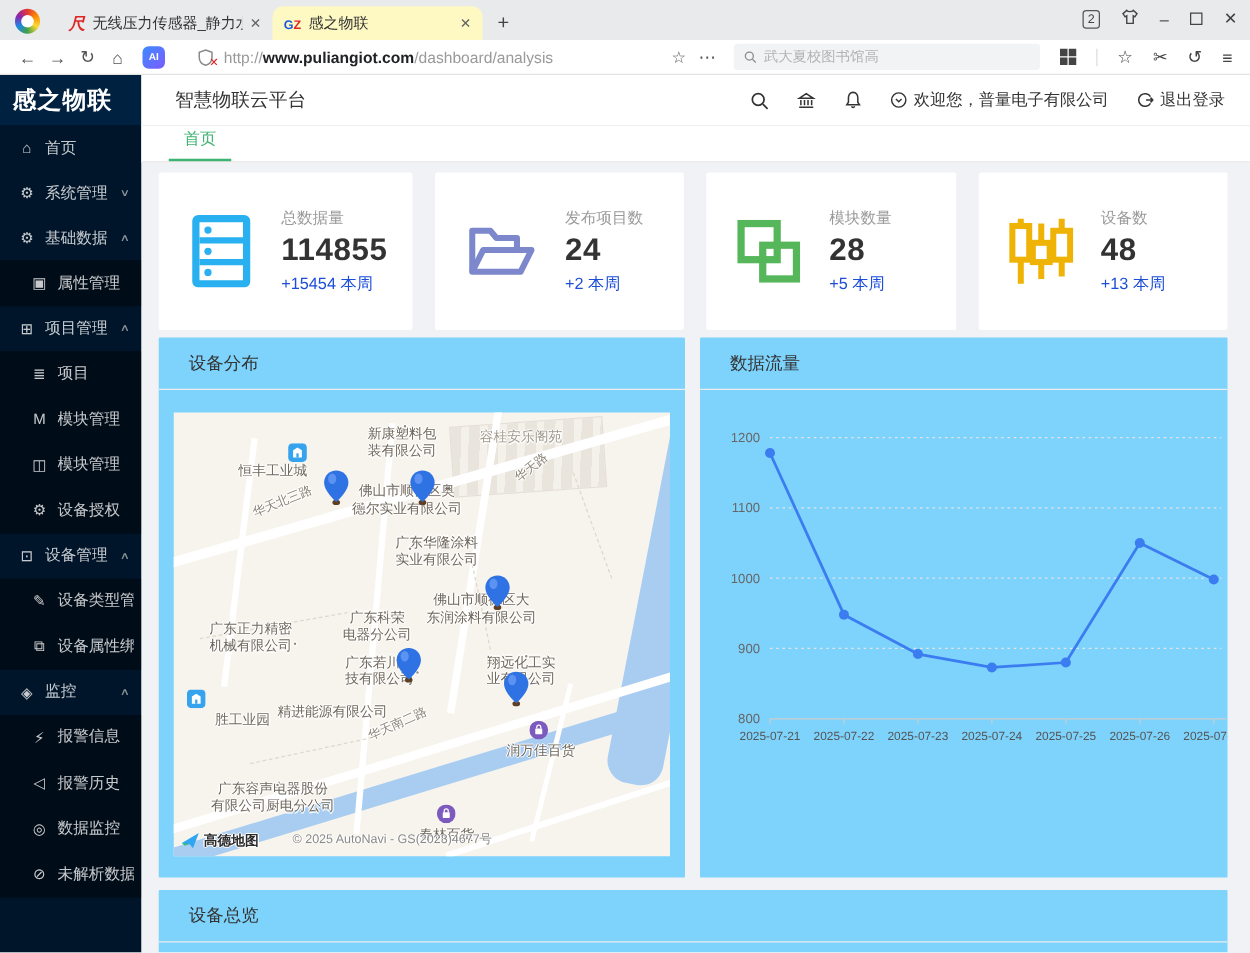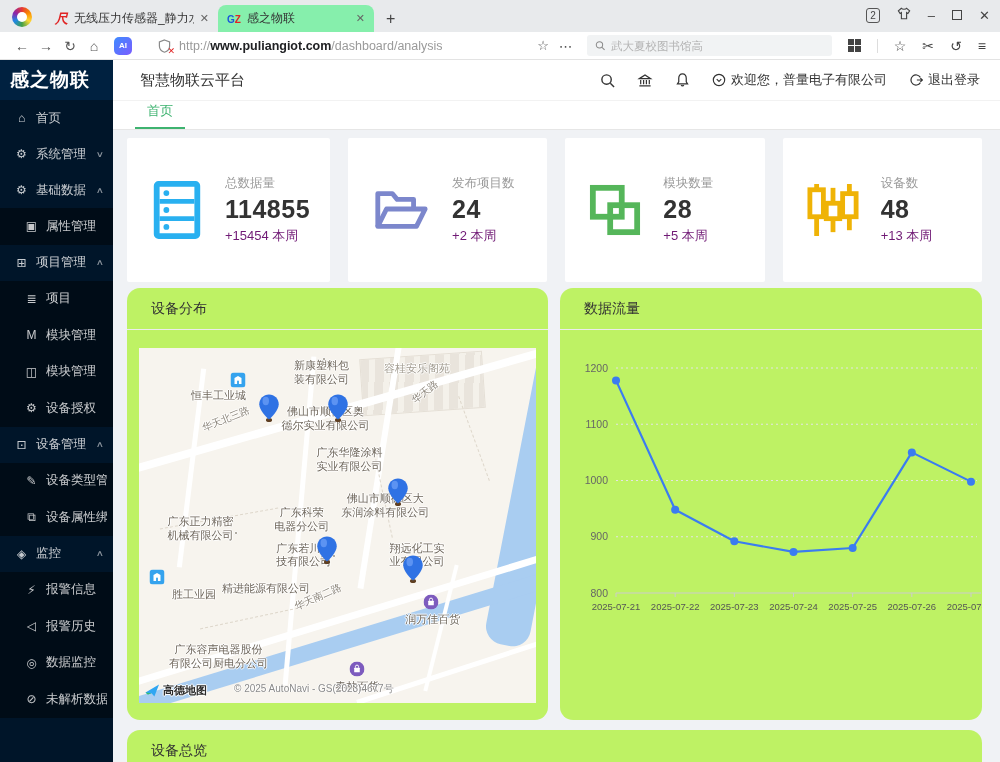--- a/index.html
+++ b/index.html
@@ -5,21 +5,21 @@
 *{box-sizing:border-box;margin:0;padding:0}
 html,body{width:1000px;height:762px;overflow:hidden}
 body{font-family:"Liberation Sans","DejaVu Sans",sans-serif;background:#f0f2f5;font-size:13px;color:#333}
 
 
 .titlebar{height:32px;background:#e8eaec;display:flex;align-items:flex-end;padding:0 8px;position:relative}
 .browser-logo{width:20px;height:20px;border-radius:50%;margin:0 14px 5px 4px;
   background:conic-gradient(#e53935,#fb8c00,#fdd835,#43a047,#1e88e5,#8e24aa,#e53935);position:relative}
 .browser-logo::after{content:"";position:absolute;inset:5px;background:#fff;border-radius:50%}
 .tab{height:27px;display:flex;align-items:center;padding:0 9px;width:172px;font-size:12px;color:#444;gap:6px}
-.tab.active{background:#86efac;border-radius:8px 8px 0 0;width:156px}
+.tab.active{background:#fef9c3;border-radius:8px 8px 0 0;width:168px}
 .tab-title{flex:1;white-space:nowrap;overflow:hidden;color:#333}
 .tab-close{color:#666;font-size:11px;cursor:pointer}
 .fav1{color:#e02424;font-weight:bold;font-style:italic;font-size:13px}
 .fav-g{color:#1a56db;font-weight:bold;font-size:10px}
 .fav-z{color:#e02424;font-weight:bold;font-size:10px}
 .newtab{font-size:16px;color:#444;margin:0 0 4px 12px}
 .wincontrols{position:absolute;right:10px;top:7px;display:flex;align-items:center;gap:17px;color:#444}
 .badge-box{border:1.5px solid #555;border-radius:3px;font-size:10px;padding:0 3px;line-height:13px;color:#444}
 .win-glyph{font-size:13px;color:#444}
 .win-max{width:10px;height:10px;border:1.5px solid #444}
@@ -61,30 +61,30 @@
 .page-header{height:40px;background:#fff;display:flex;align-items:center;padding:0 20px 0 27px}
 .page-title{font-size:15px;color:#333}
 .hdr-right{margin-left:auto;display:flex;align-items:center;gap:22px;color:#333}
 .hdr-ico{display:flex;align-items:center}
 .welcome,.logout{display:flex;align-items:center;gap:5px;font-size:13px}
 .tabbar{height:30px;background:#fff;border-top:1px solid #f2f2f2;border-bottom:1px solid #e6e6e6;
   display:flex;align-items:flex-end;padding-left:22px}
 .page-tab{color:#3eb370;font-size:13px;padding:0 12px 7px;border-bottom:2px solid #3eb370}
 
 .content{flex:1;padding:8px 18px 0 14px;overflow:hidden}
-.stats-row{display:flex;gap:18px;height:144px}
+.stats-row{display:flex;gap:18px;height:126px}
 .stat-card{flex:1;background:#fff;border-radius:2px;display:flex;align-items:center;padding:0 20px 0 24px;gap:22px}
 .stat-icon{flex:0 0 52px;display:flex;justify-content:center}
 .stat-col{display:flex;flex-direction:column;gap:3px}
 .stat-label{font-size:12.5px;color:#9a9a9a}
 .stat-value{font-size:25px;font-weight:bold;color:#333;letter-spacing:.5px}
-.stat-delta{font-size:13px;color:#701a75}
+.stat-delta{font-size:13px;color:#1d4ed8}
 
 .panels-row{display:flex;gap:12px;margin-top:6px;height:432px}
-.panel{background:#bef264;border-radius:13px;overflow:hidden}
+.panel{background:#7dd3fc;border-radius:1px;overflow:hidden}
 .panel-hd{height:42px;display:flex;align-items:center;padding:0 24px;border-bottom:1px solid #ececec;
   font-size:14px;color:#333}
 .panel-map{flex:0 0 421px}
 .panel-chart{flex:1}
 .panel-bottom{margin-top:10px;height:120px}
 
 
 .map{position:relative;width:397px;height:355px;margin:18px auto 0;background:#f7f4ee;overflow:hidden}
 .road{position:absolute;background:#fff}
 .water{position:absolute;background:#a9cdf1}

